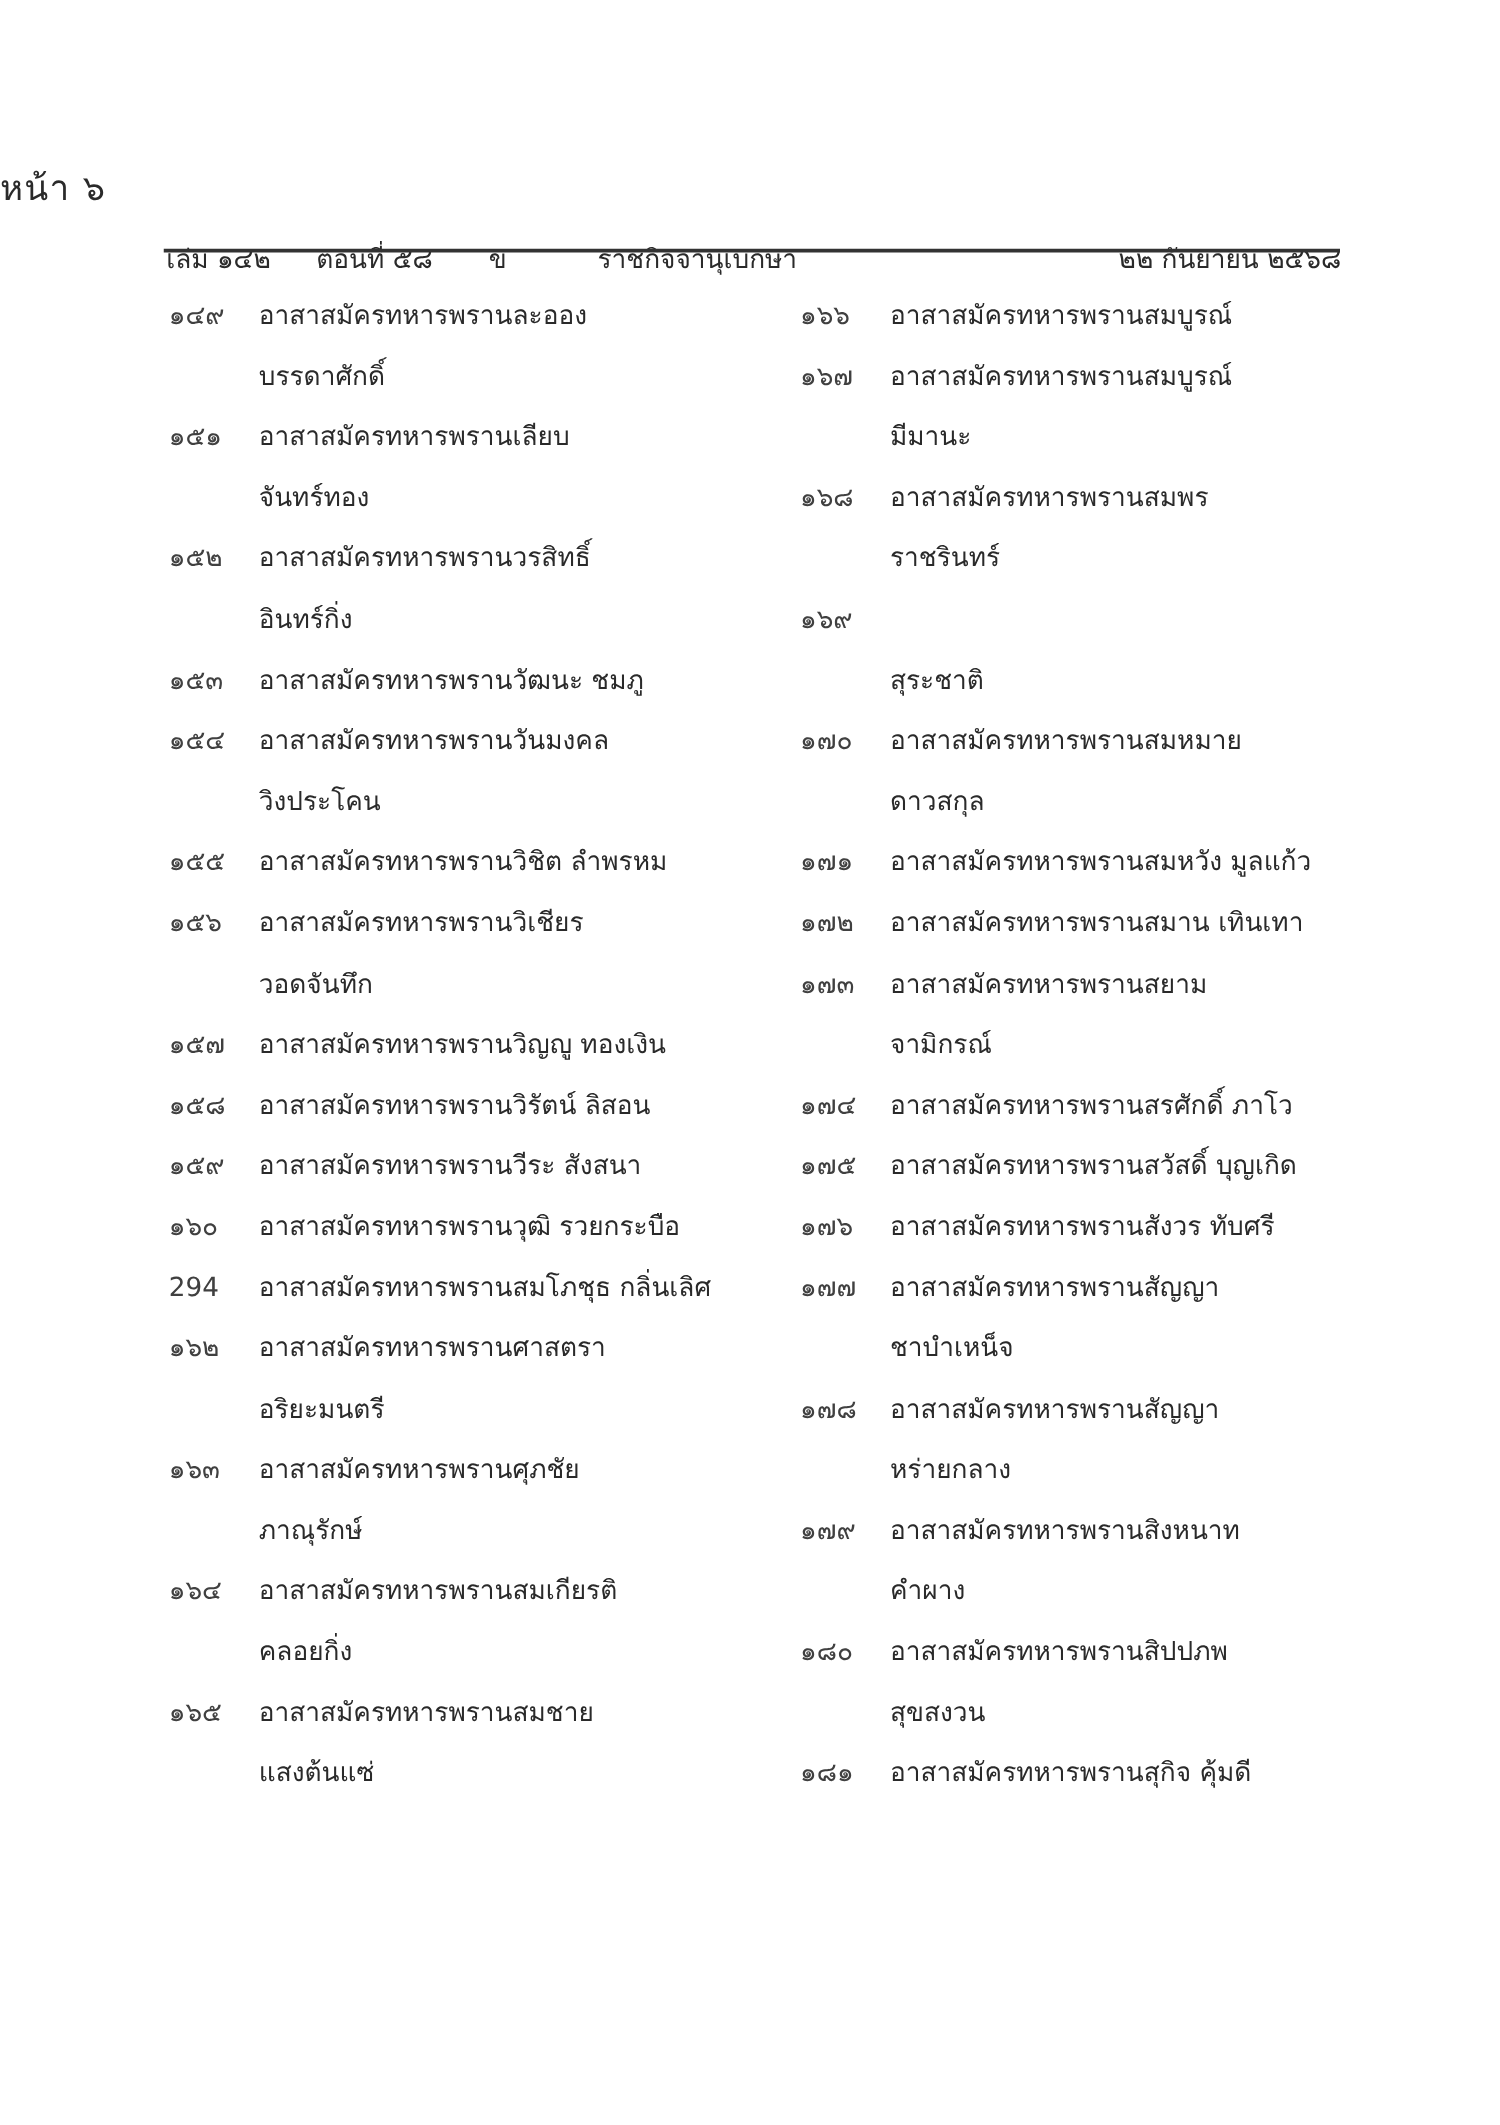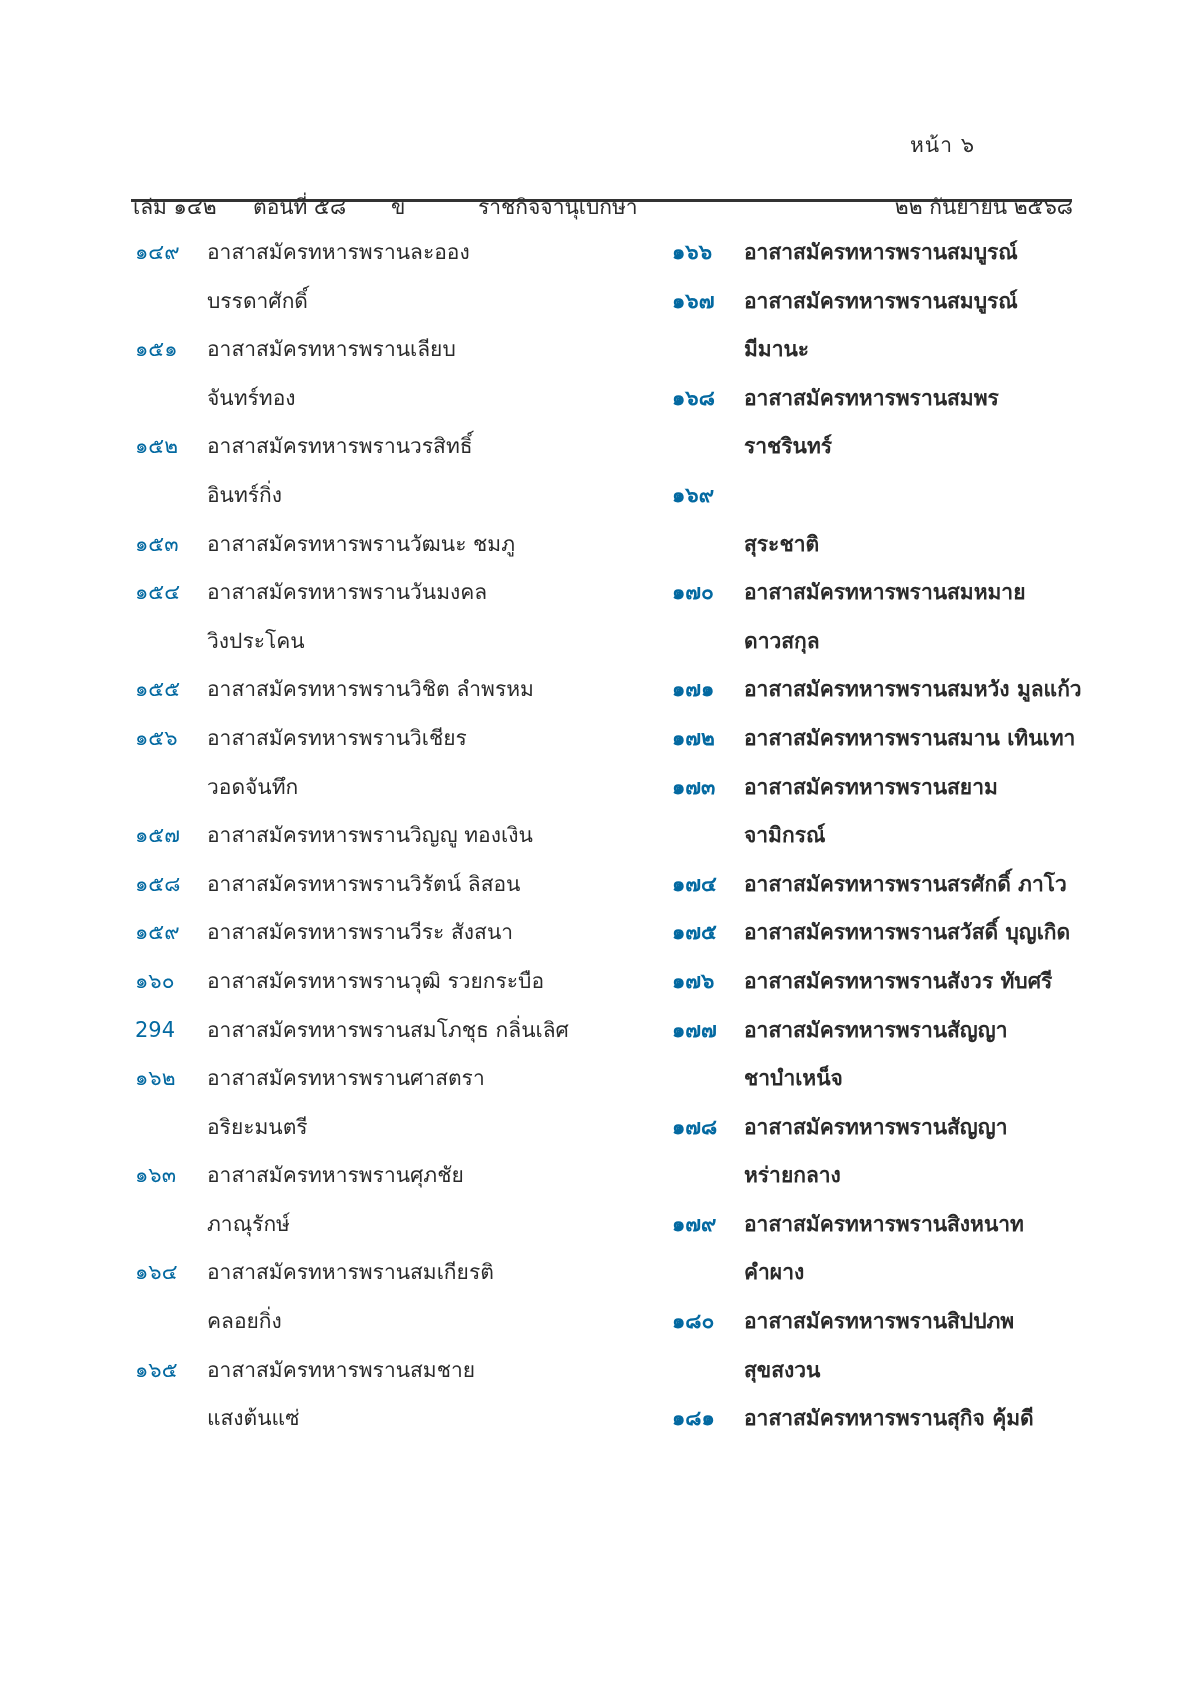--- a/index.html
+++ b/index.html
@@ -6,40 +6,40 @@
   body {
     width: 1200px; height: 1700px;
     background: #ffffff;
     font-family: "DejaVu Sans", "Liberation Sans", sans-serif;
     color: #2a2a2a;
     position: relative;
     overflow: hidden;
   }
   .page-number {
     position: absolute; top: 128px; left: 0; width: 975px;
-    text-align: right; font-size: 21px; letter-spacing: 1px;
+    text-align: left; font-size: 28px; letter-spacing: 1px;
   }
   .header {
     position: absolute; top: 165px; left: 133px; width: 940px; height: 34px;
     font-size: 21px;
     margin-top: 25px;
   }
   .header span { position: absolute; top: 0; white-space: nowrap; }
   .rule {
     position: absolute; top: 199px; left: 131px; width: 941px; height: 3px;
     background: #333333;
   }
   .col { position: absolute; top: 228px; }
   .col.left { left: 135px; width: 470px; }
-  .col.right { left: 672px; width: 440px; font-weight: bold; }
+  .col.right { left: 640px; width: 440px; }
   .line {
     position: relative; height: 48.6px; line-height: 48.6px;
     font-size: 21px; white-space: nowrap;
   }
-  .line .num { position: absolute; left: 0; width: 64px; color: #0369a1; }
+  .line .num { position: absolute; left: 0; width: 64px; color: #404040; }
   .line .txt { position: absolute; left: 72px; }
 </style>
 </head>
 <body>
 
 <div class="page-number">หน้า ๖</div>
 
 <div class="header">
   <span style="left:0px">เล่ม ๑๔๒</span>
   <span style="left:120px">ตอนที่ ๕๘</span>

